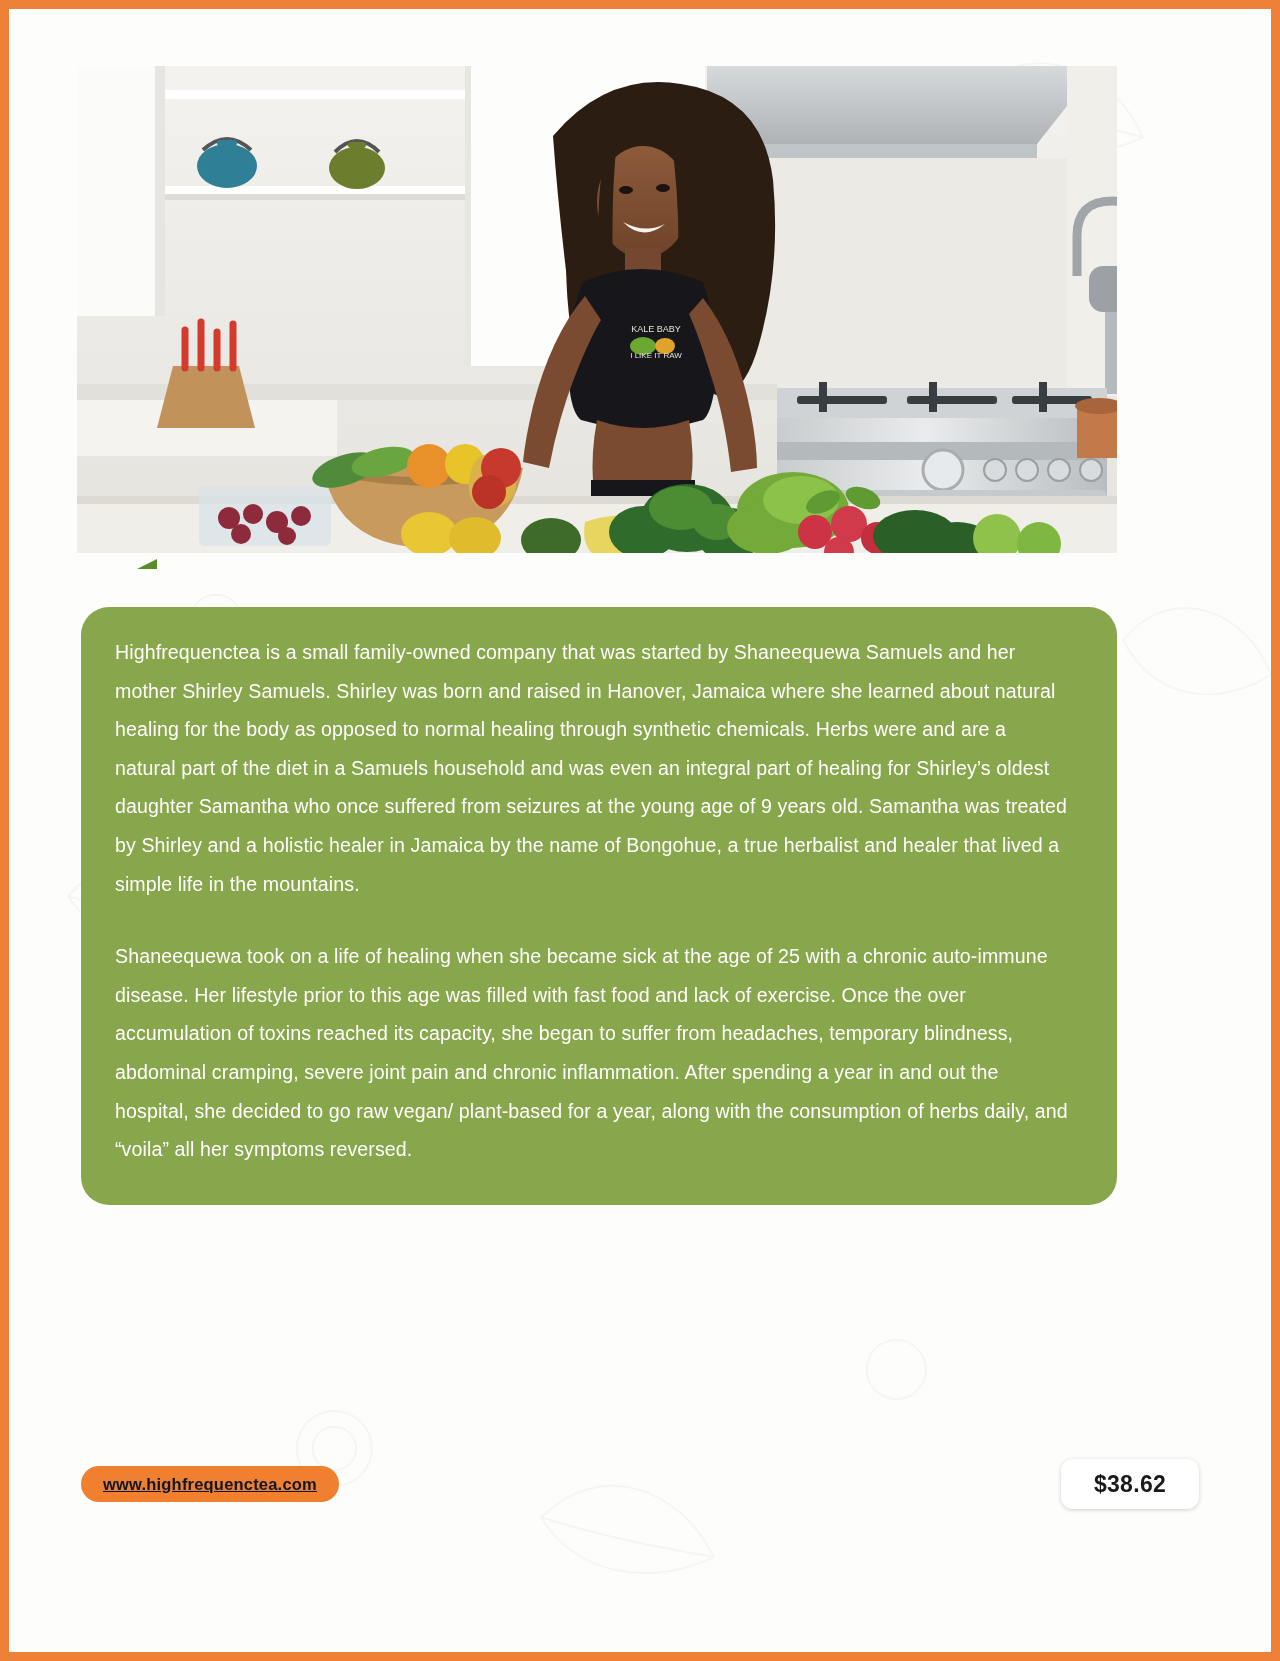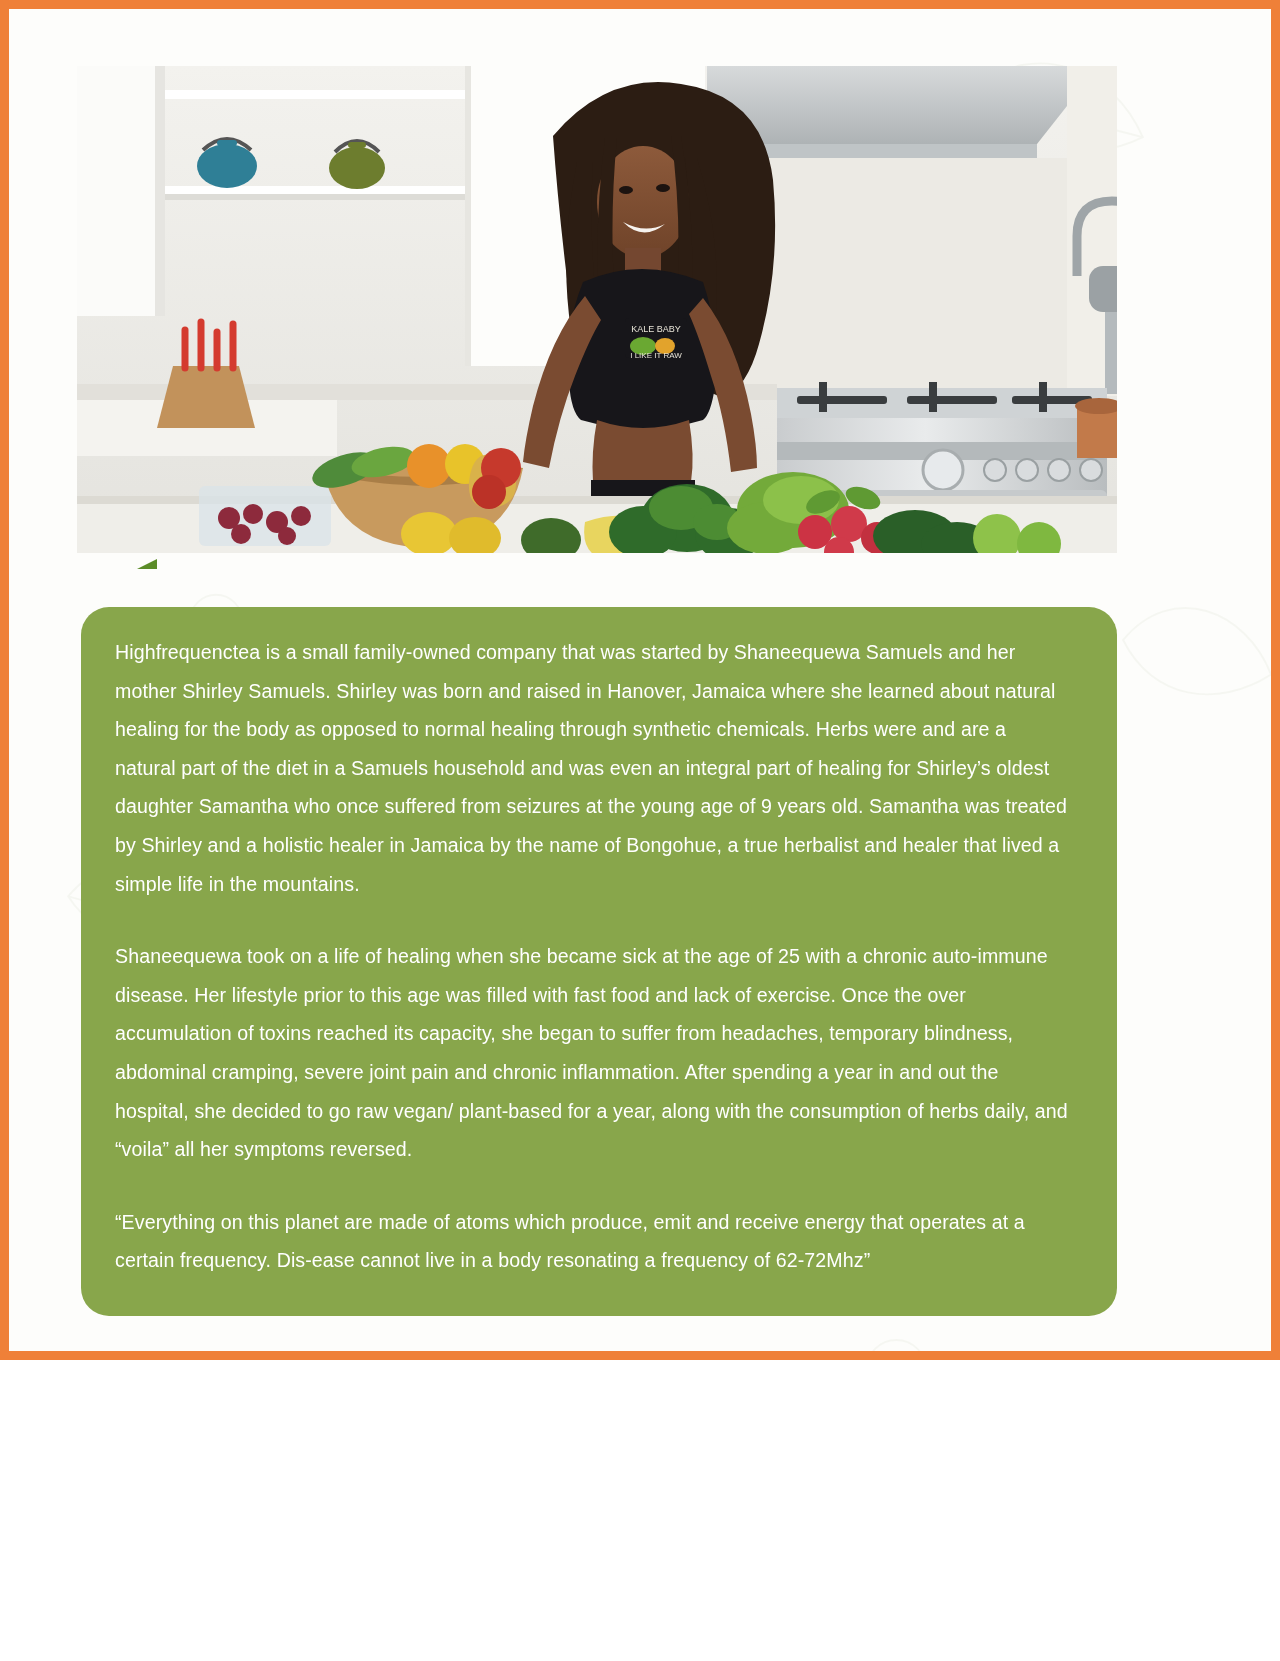--- a/index.html
+++ b/index.html
@@ -11,21 +11,21 @@
     width: 1280px;
     height: 1661px;
     font-family: "Liberation Sans", sans-serif;
     overflow: hidden;
   }
 
   
   .page {
     position: relative;
     width: 1280px;
-    height: 1360px;
+    height: 1661px;
     box-sizing: border-box;
     background: #fdfdfb;
     border: 9px solid #ef8038;
     overflow: hidden;
     text-decoration: underline;
   }
 
   
   .watermark {
     position: absolute;
@@ -339,19 +339,18 @@
 
       <path d="M1000 340 h44 v52 h-44 z" fill="#c27a4a"></path>
       <ellipse cx="1022" cy="340" rx="24" ry="8" fill="#a8653c"></ellipse>
     </svg>
   </div>
   <div class="hero-tag"></div>
 
   <div class="story">
     <p>Highfrequenctea is a small family-owned company that was started by Shaneequewa Samuels and her mother Shirley Samuels. Shirley was born and raised in Hanover, Jamaica where she learned about natural healing for the body as opposed to normal healing through synthetic chemicals. Herbs were and are a natural part of the diet in a Samuels household and was even an integral part of healing for Shirley’s oldest daughter Samantha who once suffered from seizures at the young age of 9 years old. Samantha was treated by Shirley and a holistic healer in Jamaica by the name of Bongohue, a true herbalist and healer that lived a simple life in the mountains.</p>
     <p>Shaneequewa took on a life of healing when she became sick at the age of 25 with a chronic auto-immune disease. Her lifestyle prior to this age was filled with fast food and lack of exercise. Once the over accumulation of toxins reached its capacity, she began to suffer from headaches, temporary blindness, abdominal cramping, severe joint pain and chronic inflammation. After spending a year in and out the hospital, she decided to go raw vegan/ plant-based for a year, along with the consumption of herbs daily, and “voila” all her symptoms reversed.</p>
-    <p>“Everything on this planet are made of atoms which produce, emit and receive energy that operates at a certain frequency. Dis-ease cannot live in a body resonating a frequency of 62-72Mhz”</p>
   </div>
 
   <a class="url-pill" href="#">www.highfrequenctea.com</a>
   <div class="price-pill">$38.62</div>
 
 </div>
 
 </body></html>

